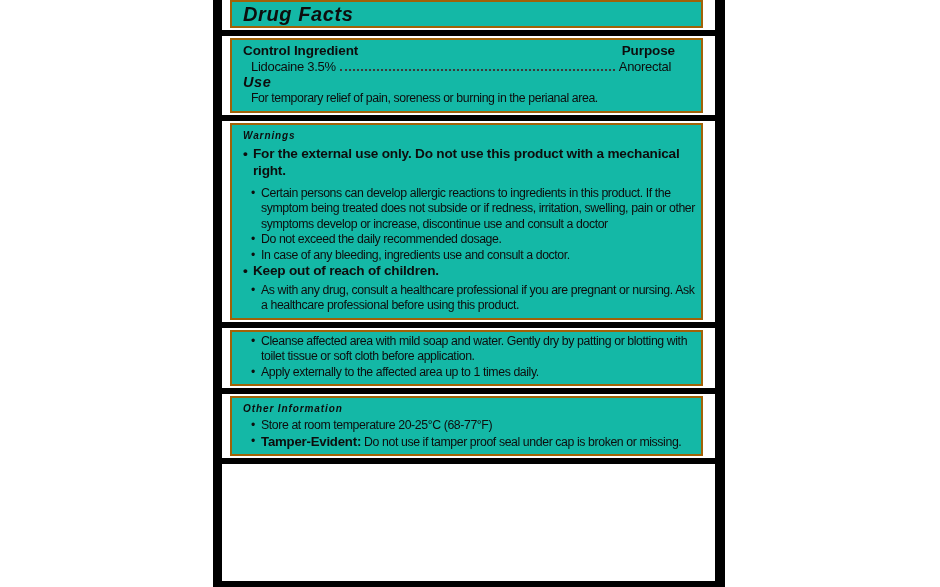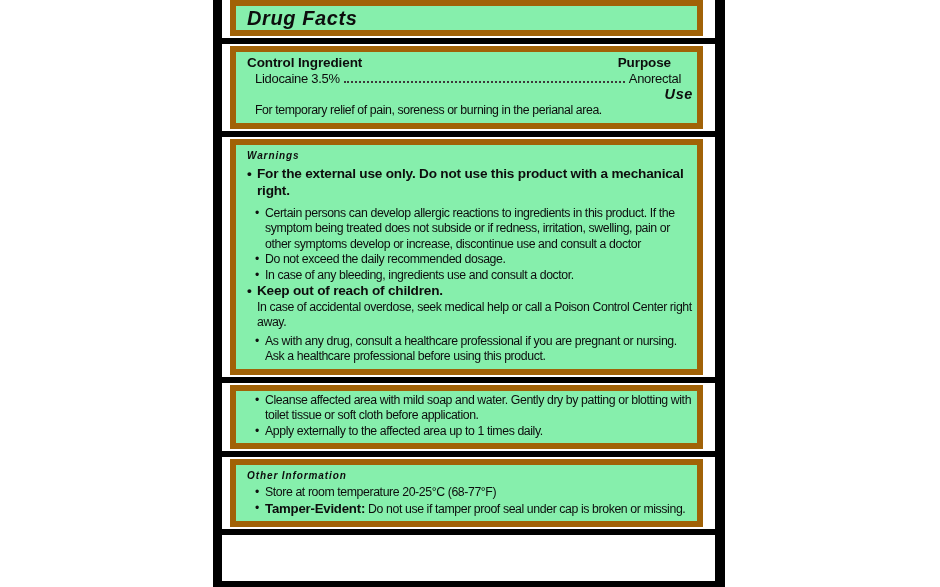--- a/index.html
+++ b/index.html
@@ -28,22 +28,22 @@
     box-sizing: border-box;
     background: #ffffff;
     border: solid #000000;
     border-width: 0 10px 6px 9px;
     padding: 0 12px 0 8px;
     display: flex;
     flex-direction: column;
     overflow: hidden;
   }
   .sec {
-    border: 6px solid #a16207;
-    background: #86efac;
+    border: 2px solid #a16207;
+    background: #14b8a6;
     padding: 2px 4px 4px 11px;
     flex: none;
   }
   .sec.last {
     flex: 1 1 auto;
     min-height: 0;
   }
   .sep {
     flex: none;
     height: 6px;
@@ -64,21 +64,20 @@
     font-style: italic;
     letter-spacing: 0.9px;
     line-height: 18px;
   }
   .h-use {
     font-size: 14.5px;
     font-weight: bold;
     font-style: italic;
     letter-spacing: 0.6px;
     line-height: 17px;
-    text-align: right;
   }
   .colhead {
     display: flex;
     justify-content: space-between;
     font-weight: bold;
     font-size: 13.5px;
     line-height: 17px;
     letter-spacing: -0.1px;
   }
   .colhead .right-col { margin-right: 22px; }
@@ -90,21 +89,21 @@
     line-height: 15px;
     margin-left: 8px;
     justify-content: flex-end;
   }
   .leader {
     flex: 1 1 auto;
     height: 0;
     border-bottom: 2px dotted #3a3a3a;
     margin: 0 4px 3px 4px;
   }
-  .dotrow .val { margin-right: 12px; }
+  .dotrow .val { margin-right: 26px; }
   .body {
     font-size: 12.3px;
     letter-spacing: -0.4px;
     line-height: 15.5px;
   }
   .indent { margin-left: 8px; }
   .bullet { display: flex; }
   .bullet .bmark {
     flex: none;
     width: 10px;
@@ -175,21 +174,20 @@
 
       <div class="bullet body indent">
         <span class="bmark">•</span>
         <span class="btext">In case of any bleeding, ingredients use and consult a doctor.</span>
       </div>
 
       <div class="bullet kb">
         <span class="bmark">•</span>
         <span class="btext">Keep out of reach of children.</span>
       </div>
-      <div class="body cont">In case of accidental overdose, seek medical help or call a Poison Control Center right away.</div>
 
       <div class="bullet body indent mt3">
         <span class="bmark">•</span>
         <span class="btext">As with any drug, consult a healthcare professional if you are pregnant or nursing. Ask a healthcare professional before using this product.</span>
       </div>
     </div>
 
     <div class="sep"></div>
 
     <div class="sec">

